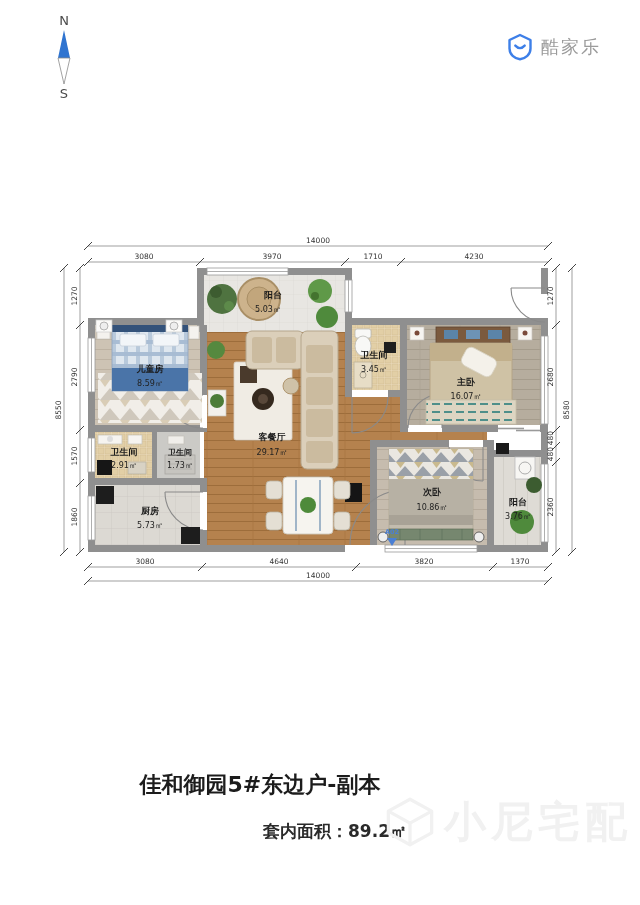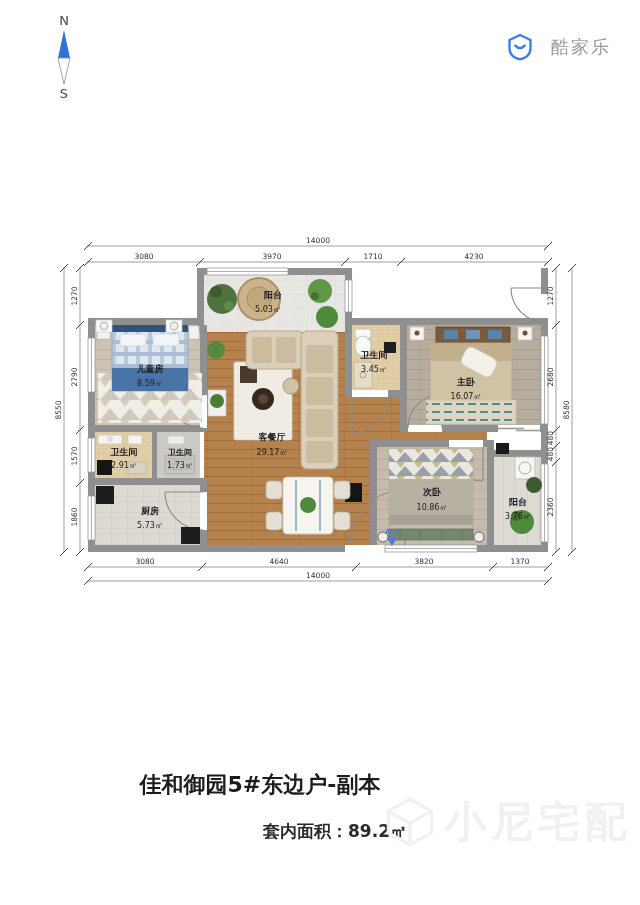--- a/index.html
+++ b/index.html
@@ -2,21 +2,21 @@
 <html><head>
 <meta charset="utf-8">
 <style>
   html,body{margin:0;padding:0;background:#fff;}
   .page{position:relative;width:640px;height:905px;background:#ffffff;overflow:hidden;
         font-family:"DejaVu Sans","Liberation Sans",sans-serif;}
   
   .compass{position:absolute;left:44px;top:14px;width:40px;text-align:center;color:#3c3c3c;}
   .compass .dir{font-size:13px;line-height:13px;color:#4a4a4a;}
   
-  .logo{position:absolute;left:506px;top:33px;display:flex;align-items:center;gap:17px;}
+  .logo{position:absolute;left:506px;top:33px;display:flex;align-items:center;gap:7px;}
   .logo .brand{font-size:18px;color:#9b9b9b;letter-spacing:2px;font-weight:500;}
   
   .plan-svg{position:absolute;left:0;top:0;}
   .rname{font-size:9px;font-weight:700;fill:#1b1b1b;}
   .rname-sm{font-size:8px;font-weight:700;fill:#1b1b1b;}
   .rarea{font-size:8px;fill:#222;}
   .dim{font-size:7.5px;fill:#333;}
   .doorlbl{font-size:6.5px;fill:#4a7fd4;font-weight:700;}
   
   .title{position:absolute;left:0;top:770px;width:520px;text-align:center;

